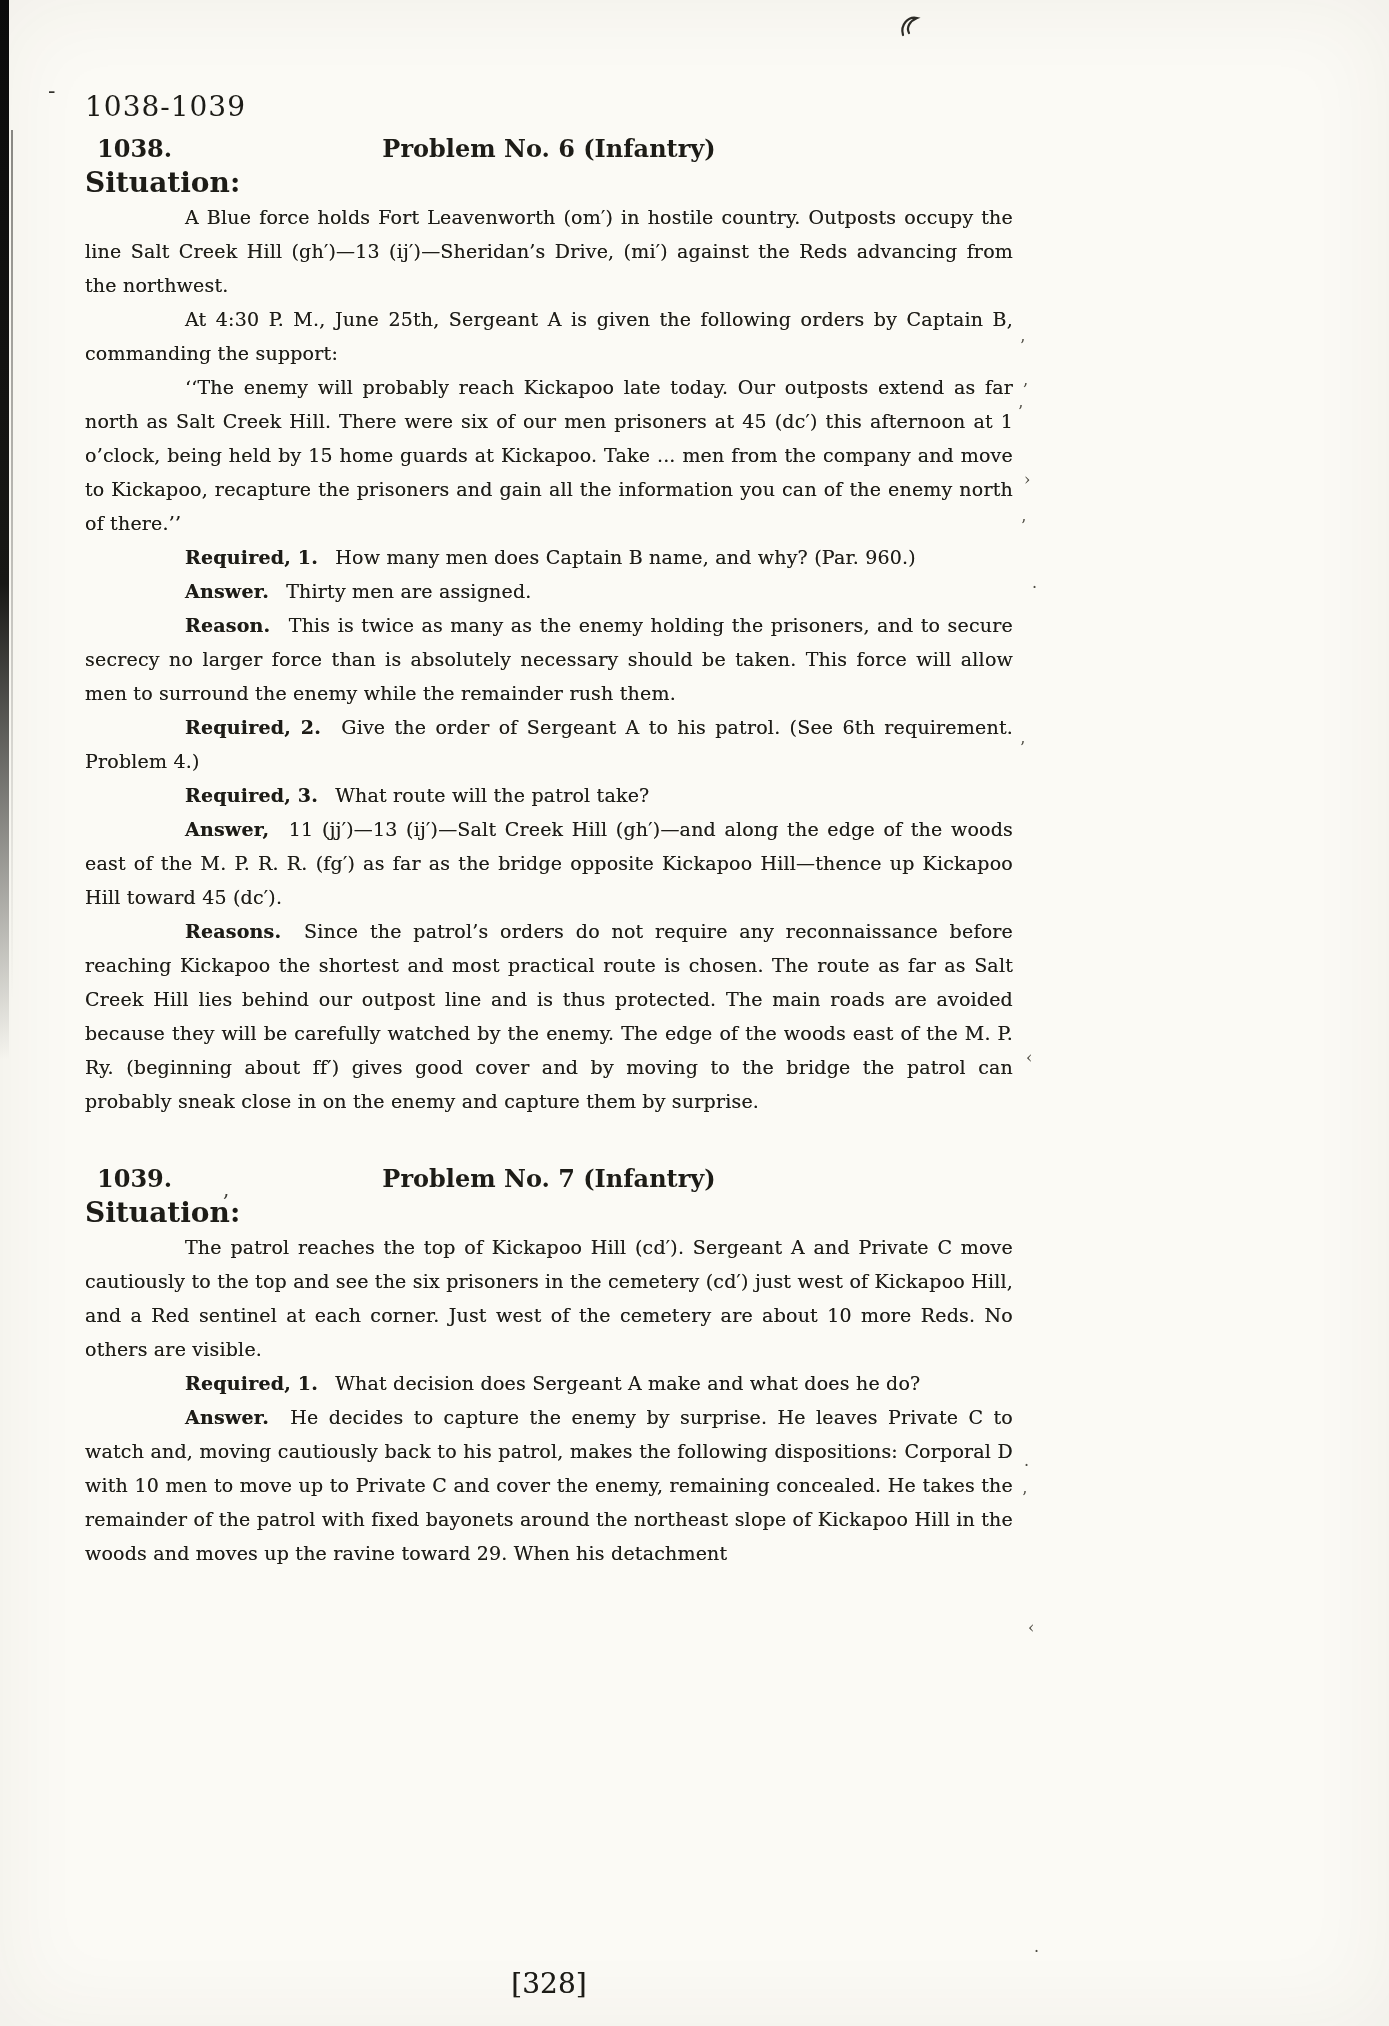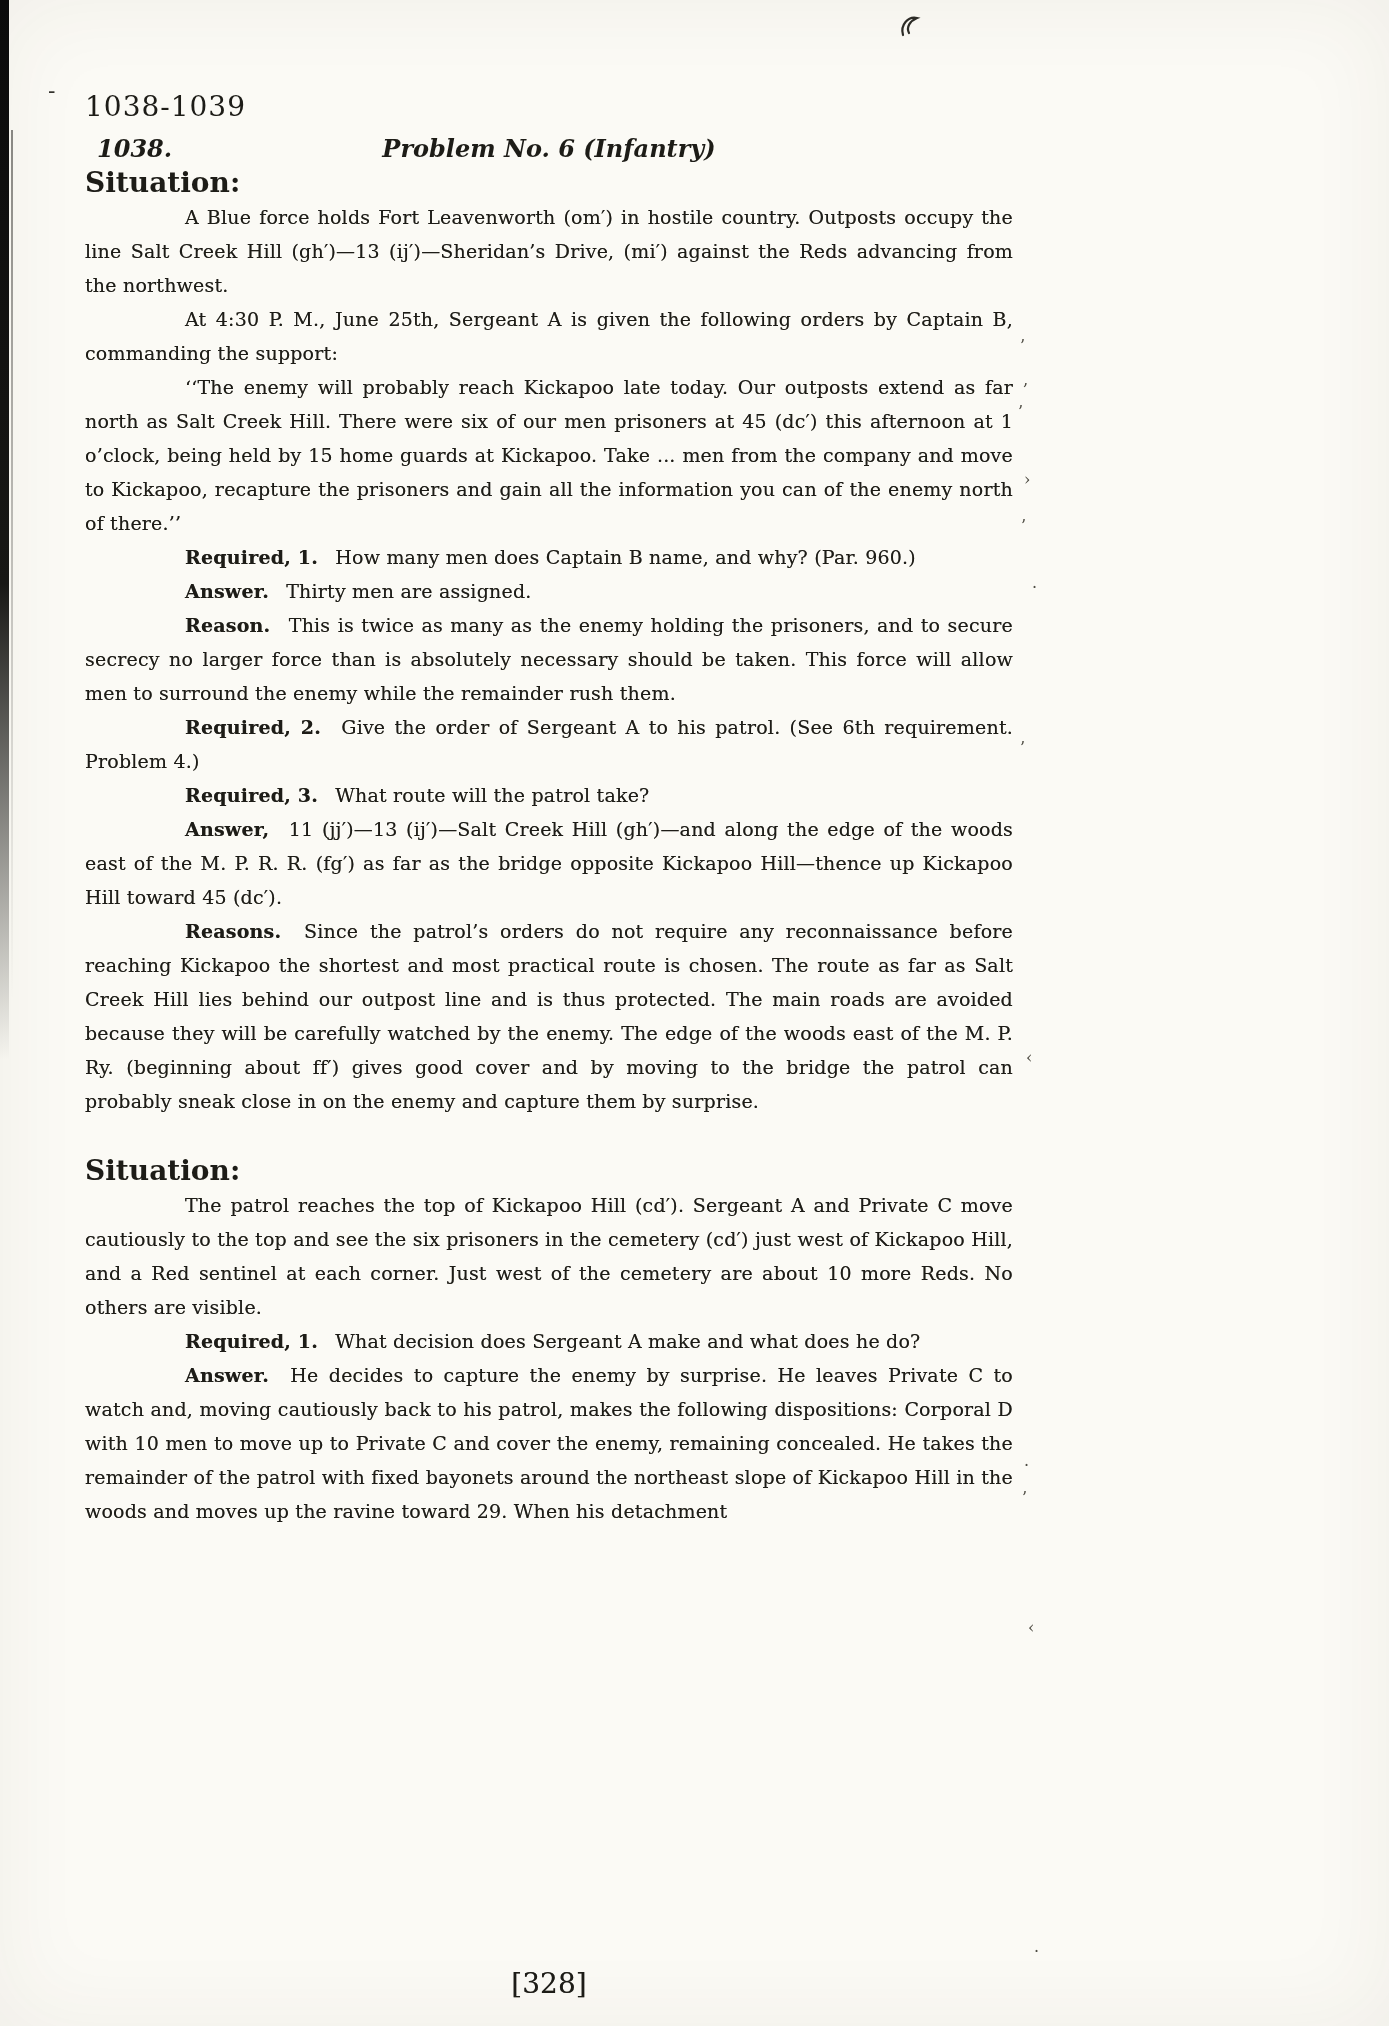--- a/index.html
+++ b/index.html
@@ -27,21 +27,20 @@
     position: absolute; left: 85px; top: 90px; width: 928px;
   }
   .folio {
     font-size: 28px; line-height: 34px; letter-spacing: 1px;
   }
   .section { margin-top: 0; }
   .sec-head {
     position: relative; text-align: center;
     height: 34px; line-height: 34px; margin-top: 8px;
     font-size: 24px;
-    font-style: italic;
   }
   .sec-num { position: absolute; left: 12px; font-weight: 700; }
   .sec-title { display: inline; font-size: 24px; font-weight: 700; }
   .stray-comma {
     position: absolute; left: 138px; top: 10px;
     font-size: 20px; color: #3b3a33; font-weight: 400;
   }
   .situation {
     font-weight: 700; font-size: 28px; line-height: 34px; text-align: left;
   }
@@ -143,20 +142,25 @@
       </p>
       <p class="para">
         <b class="lead">Reasons.</b>
         <span>Since the patrol’s orders do not require any reconnaissance before reaching Kickapoo the shortest and most practical route is chosen.  The route as far as Salt Creek Hill lies behind our outpost line and is thus protected.  The main roads are avoided because they will be carefully watched by the enemy.  The edge of the woods east of the M. P. Ry. (beginning about ff′) gives good cover and by moving to the bridge the patrol can probably sneak close in on the enemy and capture them by surprise.</span>
       </p>
     </div>
 
     <div class="section-gap"></div>
 
     <div class="section">
+      <div class="sec-head">
+        <span class="sec-num">1039.</span>
+        <span class="stray-comma">,</span>
+        <h2 class="sec-title">Problem No. 7 (Infantry)</h2>
+      </div>
       <div class="situation">Situation:</div>
 
       <p class="para">
         <span>The patrol reaches the top of Kickapoo Hill (cd′).  Sergeant A and Private C move cautiously to the top and see the six prisoners in the cemetery (cd′) just west of Kickapoo Hill, and a Red sentinel at each corner.  Just west of the cemetery are about 10 more Reds.  No others are visible.</span>
       </p>
       <p class="para">
         <b class="lead">Required, 1.</b>
         <span>What decision does Sergeant A make and what does he do?</span>
       </p>
       <p class="para">

